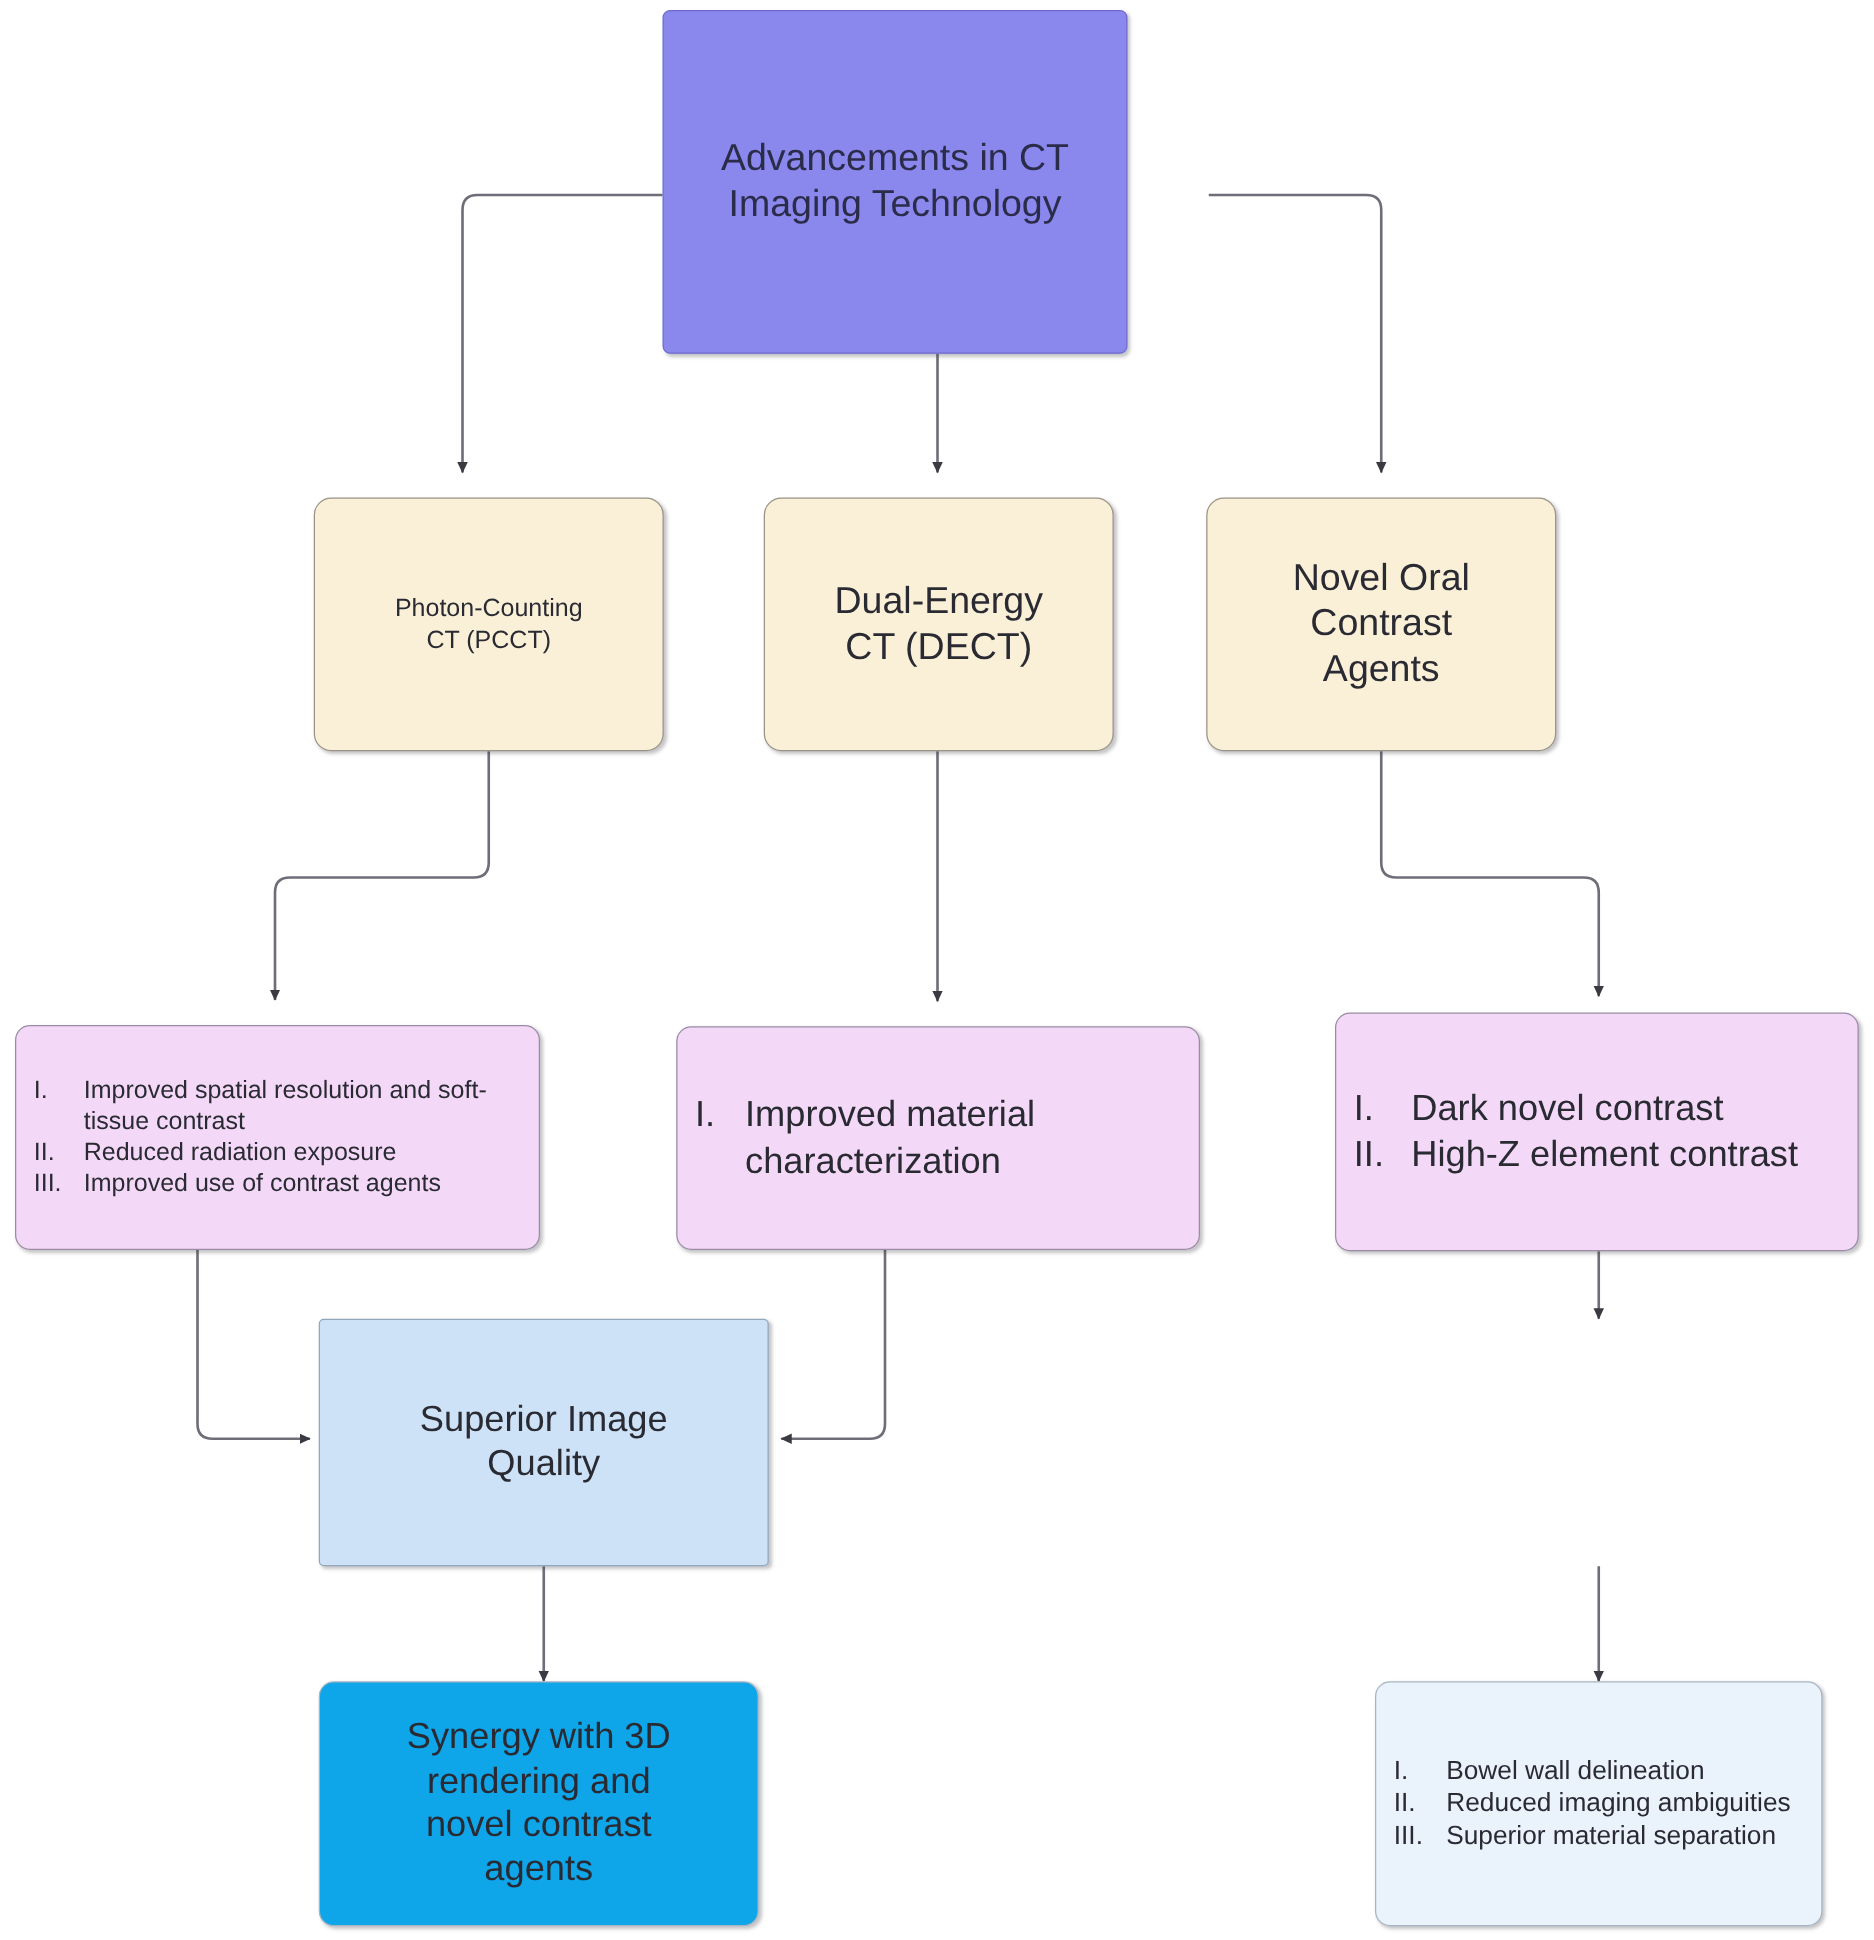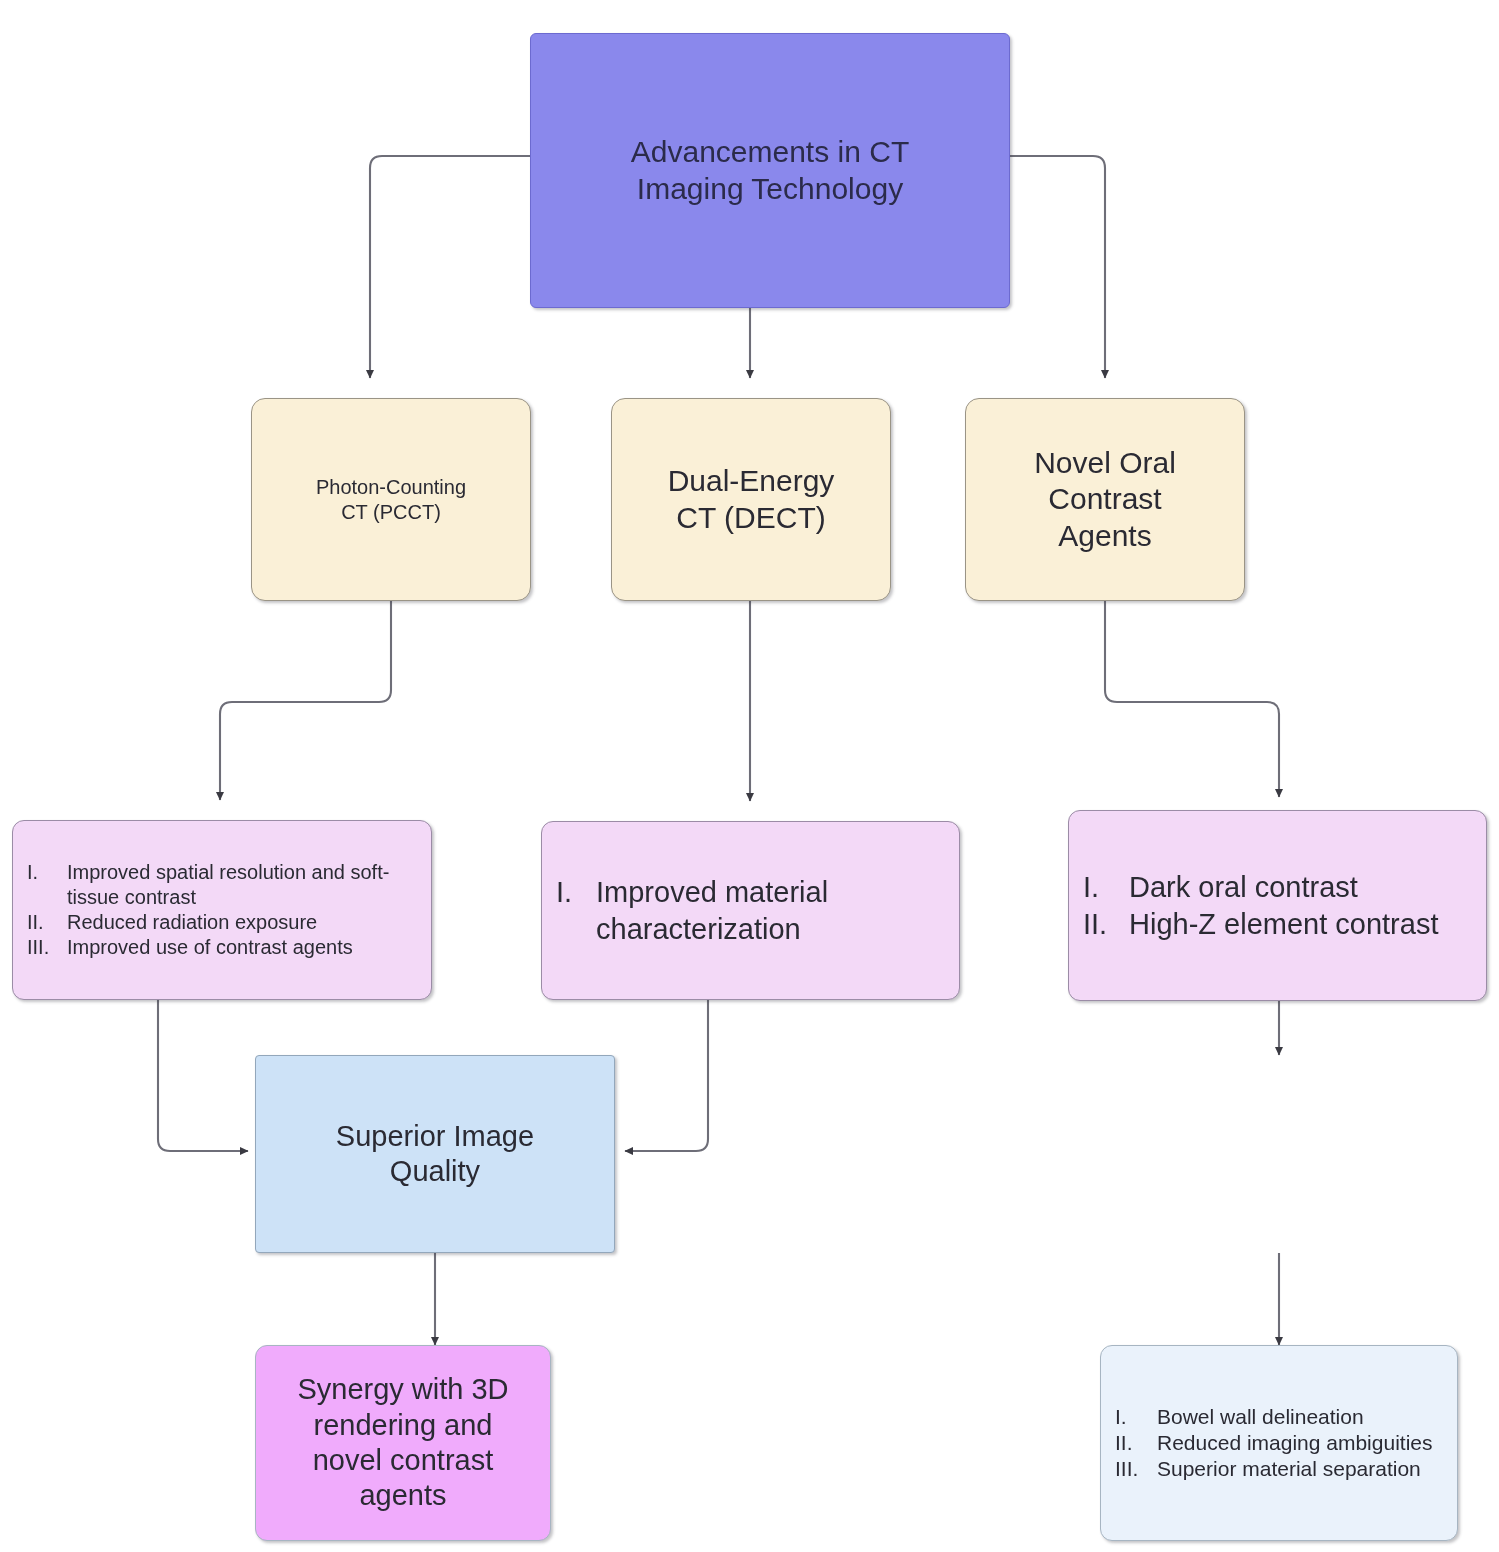--- a/index.html
+++ b/index.html
@@ -90,22 +90,22 @@
       <path d="M708,1000 L708,1139 Q708,1151 696,1151 L625,1151"></path>
 
       <path d="M1279,1001 L1279,1055"></path>
 
       <path d="M435,1253 L435,1345"></path>
 
       <path d="M1279,1253 L1279,1345"></path>
     </g>
   </svg>
 
-  <div class="node-box" style="left:530px; top:8px; width:480px; height:275px;
-              background:#8a88ec; border-color:#6c6ad0; border-radius:6px;margin-top:25px;">
+  <div class="node-box" style="left:530px; top:8px; width:372px; height:275px;
+              background:#8a88ec; border-color:#6c6ad0; border-radius:6px;">
     <div class="node-label" style="font-size:30px; color:#2b2b4a;">Advancements in CT
 Imaging Technology</div>
   </div>
 
   <div class="node-box" style="left:251px; top:398px; width:280px; height:203px;
               background:#faf0d7; border-color:#9a9486; border-radius:14px;">
     <div class="node-label" style="font-size:20px;">Photon-Counting
 CT (PCCT)</div>
   </div>
 
@@ -148,38 +148,38 @@
         <span class="li-text">Improved material characterization</span>
       </div>
     </div>
   </div>
 
   <div class="node-box" style="left:1068px; top:810px; width:419px; height:191px;
               background:#f3d9f7; border-color:#9b8ca6; border-radius:12px;">
     <div class="list-wrap" style="font-size:29px;">
       <div class="list-item">
         <span class="li-num" style="width:46px;">I.</span>
-        <span class="li-text">Dark oral contrast</span>
+        <span class="li-text">Dark novel contrast</span>
       </div>
       <div class="list-item">
         <span class="li-num" style="width:46px;">II.</span>
         <span class="li-text">High-Z element contrast</span>
       </div>
     </div>
   </div>
 
   <div class="node-box" style="left:255px; top:1055px; width:360px; height:198px;
               background:#cde2f7; border-color:#93a7bb; border-radius:4px;">
     <div class="node-label" style="font-size:29px;">Superior Image
 Quality</div>
   </div>
 
 
-  <div class="node-box" style="left:255px; top:1345px; width:296px; height:196px;
-              background:#f0abfc; border-color:#a7b5c2; border-radius:12px;">
+  <div class="node-box" style="left:255px; top:1345px; width:352px; height:196px;
+              background:#0ea5e9; border-color:#a7b5c2; border-radius:12px;">
     <div class="node-label" style="font-size:29px;">Synergy with 3D
 rendering and
 novel contrast
 agents</div>
   </div>
 
   <div class="node-box" style="left:1100px; top:1345px; width:358px; height:196px;
               background:#eaf2fb; border-color:#a7b5c2; border-radius:12px;">
     <div class="list-wrap" style="font-size:21px;">
       <div class="list-item">

